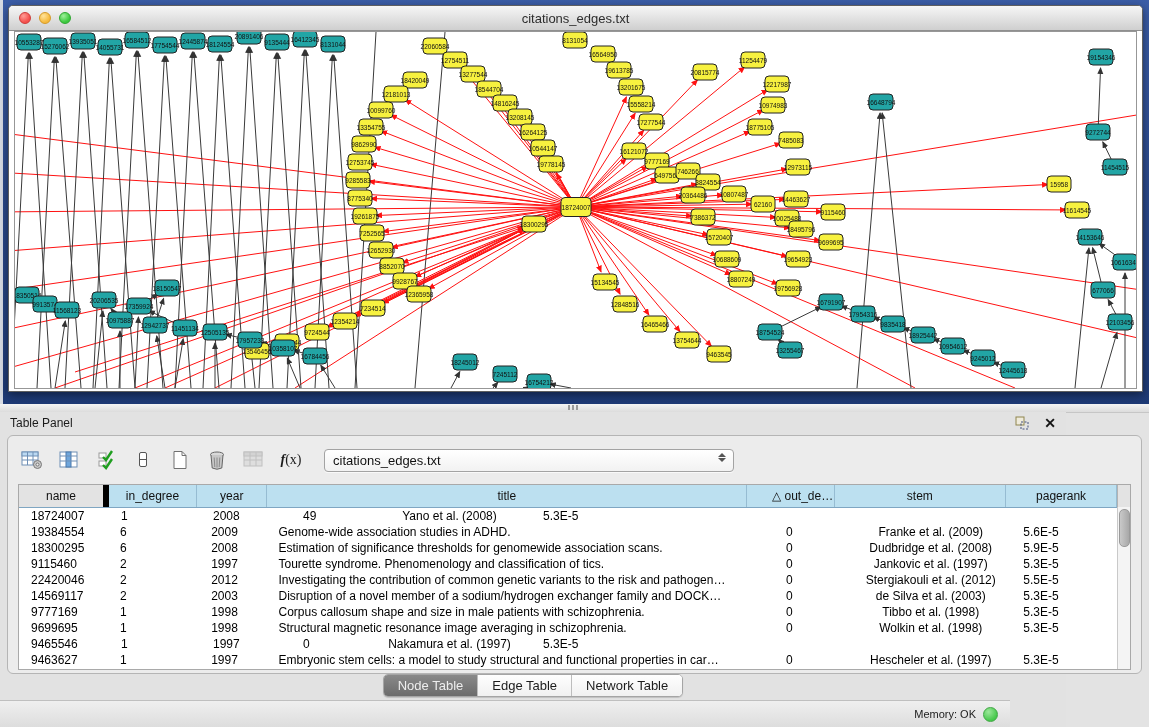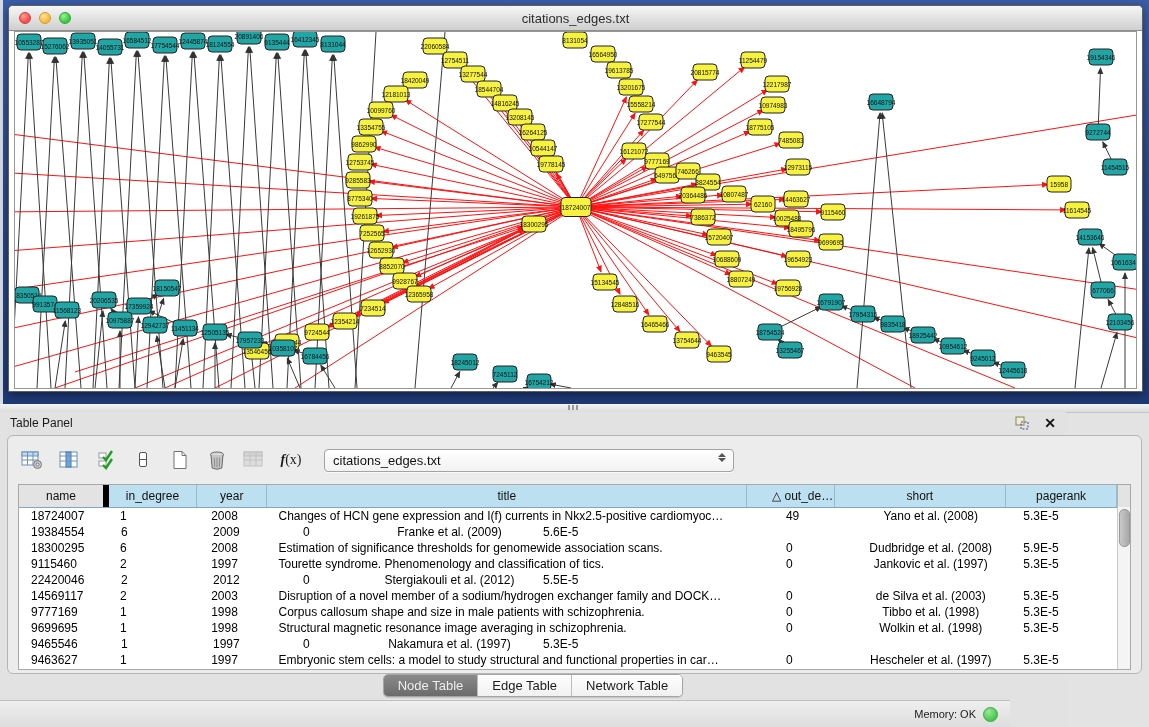--- a/index.html
+++ b/index.html
@@ -808,38 +808,38 @@
       </div>
     </div>
 
     <div class="table-wrap">
       <div class="thead">
           <div class="th c0">name</div>
           <div class="th c1">in_degree</div>
           <div class="th c2">year</div>
           <div class="th c3">title</div>
           <div class="th c4">△ out_de…</div>
-          <div class="th c5">short</div>
+          <div class="th c5">stem</div>
           <div class="th c6">pagerank</div>
           <div class="corner"></div>
         </div>
       <div class="tbody">
           <div class="tr">
             <div class="td c0">18724007</div>
             <div class="td c1">1</div>
             <div class="td c2">2008</div>
-            <div class="td c3">Changes of HCN gene expression and I(f) currents in Nkx2.5-positive cardiomyoc…</div>
             <div class="td c4">49</div>
             <div class="td c5">Yano et al. (2008)</div>
             <div class="td c6">5.3E-5</div>
           </div>
           <div class="tr">
             <div class="td c0">19384554</div>
             <div class="td c1">6</div>
             <div class="td c2">2009</div>
+            <div class="td c3">Genome-wide association studies in ADHD.</div>
             <div class="td c4">0</div>
             <div class="td c5">Franke et al. (2009)</div>
             <div class="td c6">5.6E-5</div>
           </div>
           <div class="tr">
             <div class="td c0">18300295</div>
             <div class="td c1">6</div>
             <div class="td c2">2008</div>
             <div class="td c3">Estimation of significance thresholds for genomewide association scans.</div>
             <div class="td c4">0</div>
@@ -852,20 +852,21 @@
             <div class="td c2">1997</div>
             <div class="td c3">Tourette syndrome. Phenomenology and classification of tics.</div>
             <div class="td c4">0</div>
             <div class="td c5">Jankovic et al. (1997)</div>
             <div class="td c6">5.3E-5</div>
           </div>
           <div class="tr">
             <div class="td c0">22420046</div>
             <div class="td c1">2</div>
             <div class="td c2">2012</div>
+            <div class="td c3">Investigating the contribution of common genetic variants to the risk and pathogen…</div>
             <div class="td c4">0</div>
             <div class="td c5">Stergiakouli et al. (2012)</div>
             <div class="td c6">5.5E-5</div>
           </div>
           <div class="tr">
             <div class="td c0">14569117</div>
             <div class="td c1">2</div>
             <div class="td c2">2003</div>
             <div class="td c3">Disruption of a novel member of a sodium/hydrogen exchanger family and DOCK…</div>
             <div class="td c4">0</div>

